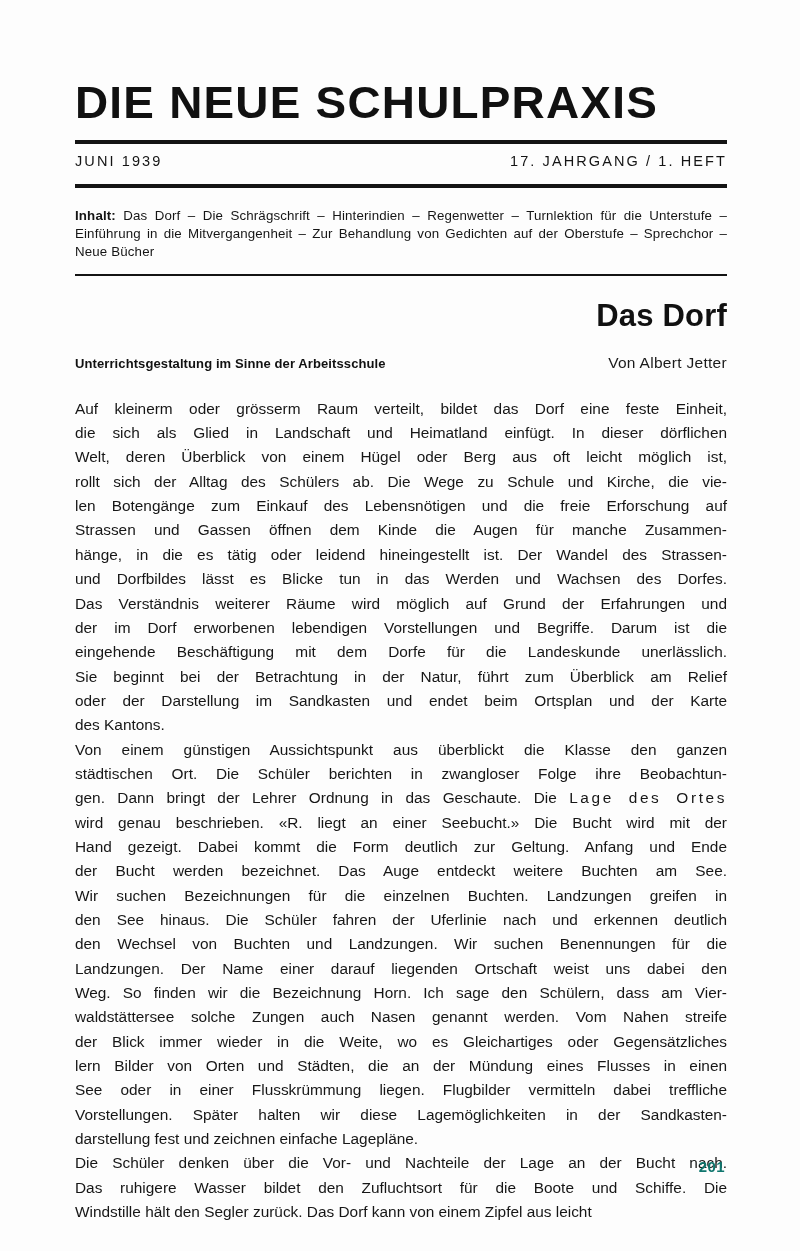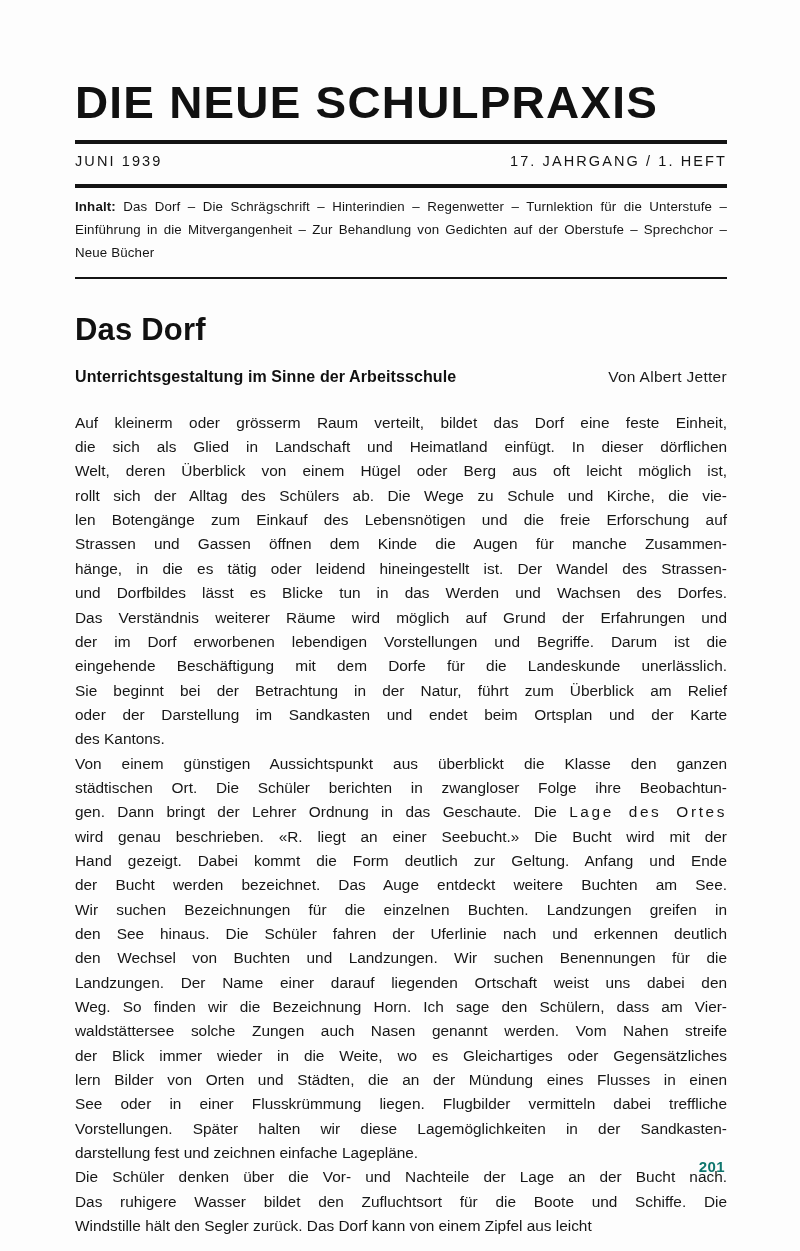--- a/index.html
+++ b/index.html
@@ -66,48 +66,49 @@
     letter-spacing: 2.1px;
     color: #141414;
     padding: 9px 0 0 0;
     height: 22px;
   }
   .issue-line .left { white-space: nowrap; }
   .issue-line .right { white-space: nowrap; }
 
   
   .inhalt {
-    margin-top: 7px;
+    margin-top: 19px;
     font-size: 13.3px;
-    line-height: 23px;
+    line-height: 18px;
     color: #151515;
     text-align: justify;
     letter-spacing: 0.15px;
   }
   .inhalt .label {
     font-weight: bold;
   }
 
   
   .article-title {
-    margin-top: 34px;
+    margin-top: 23px;
     font-size: 31px;
     font-weight: bold;
     letter-spacing: 0.2px;
     color: #111111;
     line-height: 34px;
+    text-align: right;
   }
   .subtitle-row {
     display: flex;
     justify-content: space-between;
     align-items: baseline;
     margin-top: 14px;
   }
   .subtitle {
-    font-size: 16px;
+    font-size: 13px;
     font-weight: bold;
     color: #111111;
     letter-spacing: 0.1px;
     white-space: nowrap;
   }
   .byline {
     font-size: 15.5px;
     font-weight: normal;
     color: #1a1a1a;
     letter-spacing: 0.3px;

